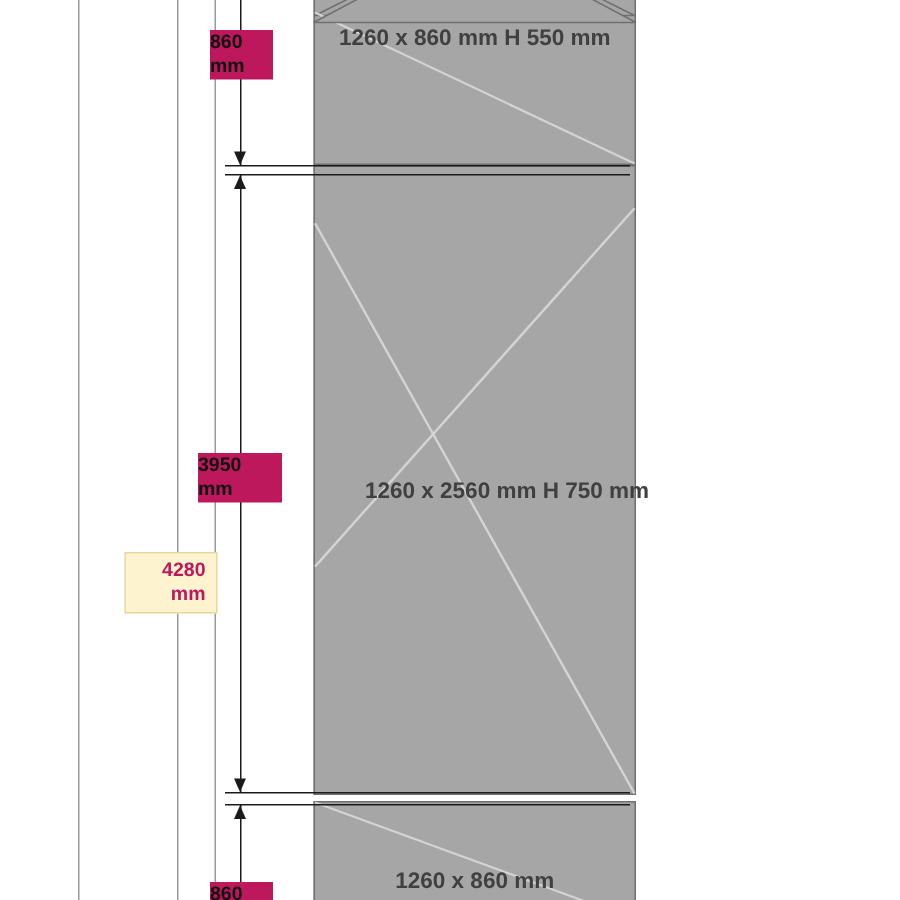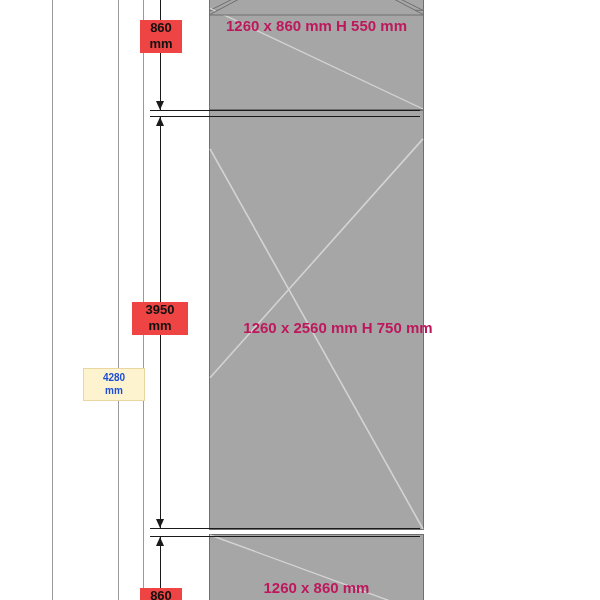--- a/index.html
+++ b/index.html
@@ -34,21 +34,21 @@
     border: 1px solid #6f6f6f;
     box-sizing: border-box;
   }
   .panel-label {
     position: absolute;
     left: 0;
     right: 0;
     text-align: center;
     font-size: 15px;
     font-weight: bold;
-    color: #be185d;
+    color: #404040;
     line-height: 1.35;
     white-space: nowrap;
   }
   
   .swing {
     position: absolute;
     left: 0;
     top: 0;
     width: 100%;
     height: 100%;
@@ -73,37 +73,36 @@
     border-right: 4px solid transparent;
   }
   .arrow.up {
     border-bottom: 9px solid #1a1a1a;
   }
   .arrow.down {
     border-top: 9px solid #1a1a1a;
   }
   .dimtext {
     position: absolute;
-    text-align: center;
     font-size: 13px;
     font-weight: bold;
     color: #111111;
     line-height: 1.25;
-    background: #ef4444;
+    background: #be185d;
     white-space: nowrap;
   }
   .dimtext span {
     display: block;
   }
   .total-dim {
     position: absolute;
-    text-align: center;
-    font-size: 10px;
+    text-align: right;
+    font-size: 13px;
     font-weight: bold;
-    color: #1d4ed8;
+    color: #be185d;
     line-height: 1.25;
     background: #fdf3cf;
     border: 1px solid #e8d7a0;
     padding: 3px 7px;
     white-space: nowrap;
   }
   .total-dim span {
     display: block;
   }
 </style>

